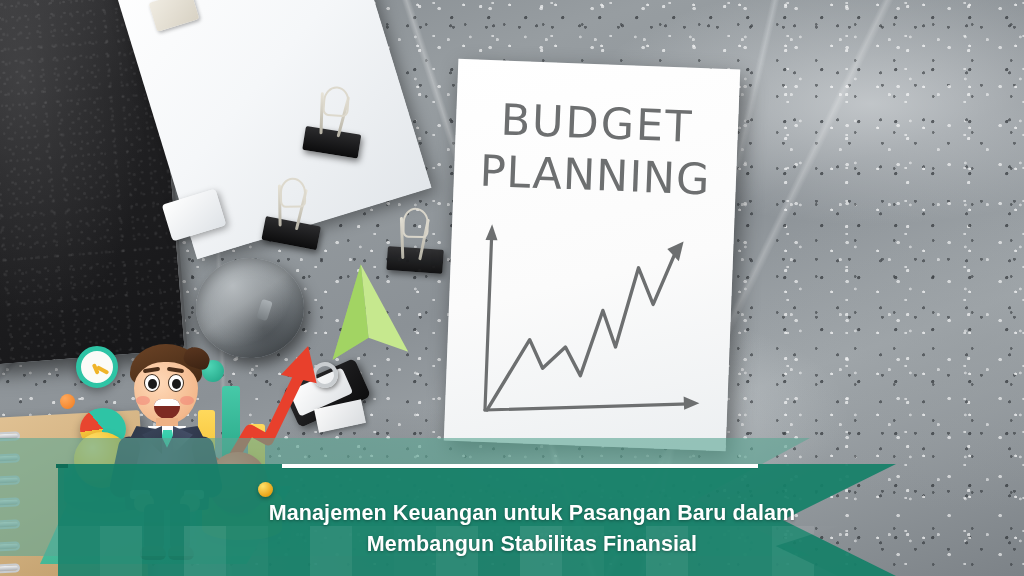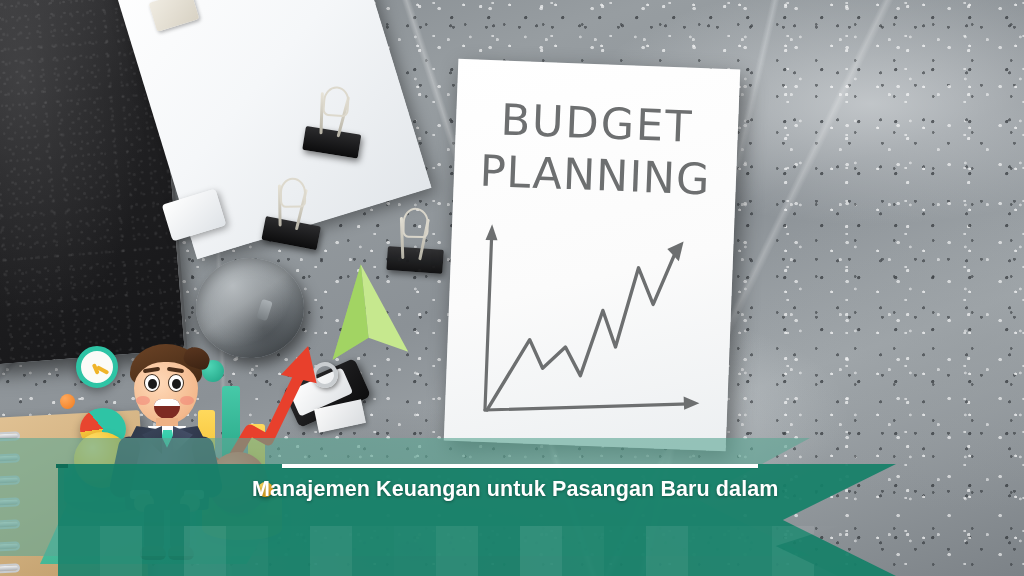--- a/index.html
+++ b/index.html
@@ -265,22 +265,23 @@
     box-shadow:0 1px 0 rgba(0,0,0,.08);
   }
   .banner-rule-left {
     position:absolute; left:56px; top:464px;
     width:12px; height:4px;
     background:#0f6c57;
   }
 
   .banner-text {
     position:absolute;
-    left:252px; top:474px;
+    left:252px; top:498px;
     width:560px;
+    text-align:center;
     color:#ffffff;
     font-family:"Liberation Sans", sans-serif;
     font-weight:bold;
     font-size:21.5px;
     line-height:31px;
     letter-spacing:.1px;
     text-shadow: 0 1px 3px rgba(0,0,0,.35);
     pointer-events:auto;
   }
   .bullet-dot {
@@ -612,15 +613,16 @@
     <div class="banner-slab-light"></div>
     <div class="banner-slab-main"></div>
     <div class="mosaic"></div>
   </div>
   <div class="banner-rule-left"></div>
   <div class="banner-rule"></div>
   <div class="bullet-dot"></div>
 
   <div class="banner-text">
     <span>Manajemen Keuangan untuk Pasangan Baru dalam</span><br>
+    <span>Membangun Stabilitas Finansial</span>
   </div>
 
 </div>
 
 </body></html>

